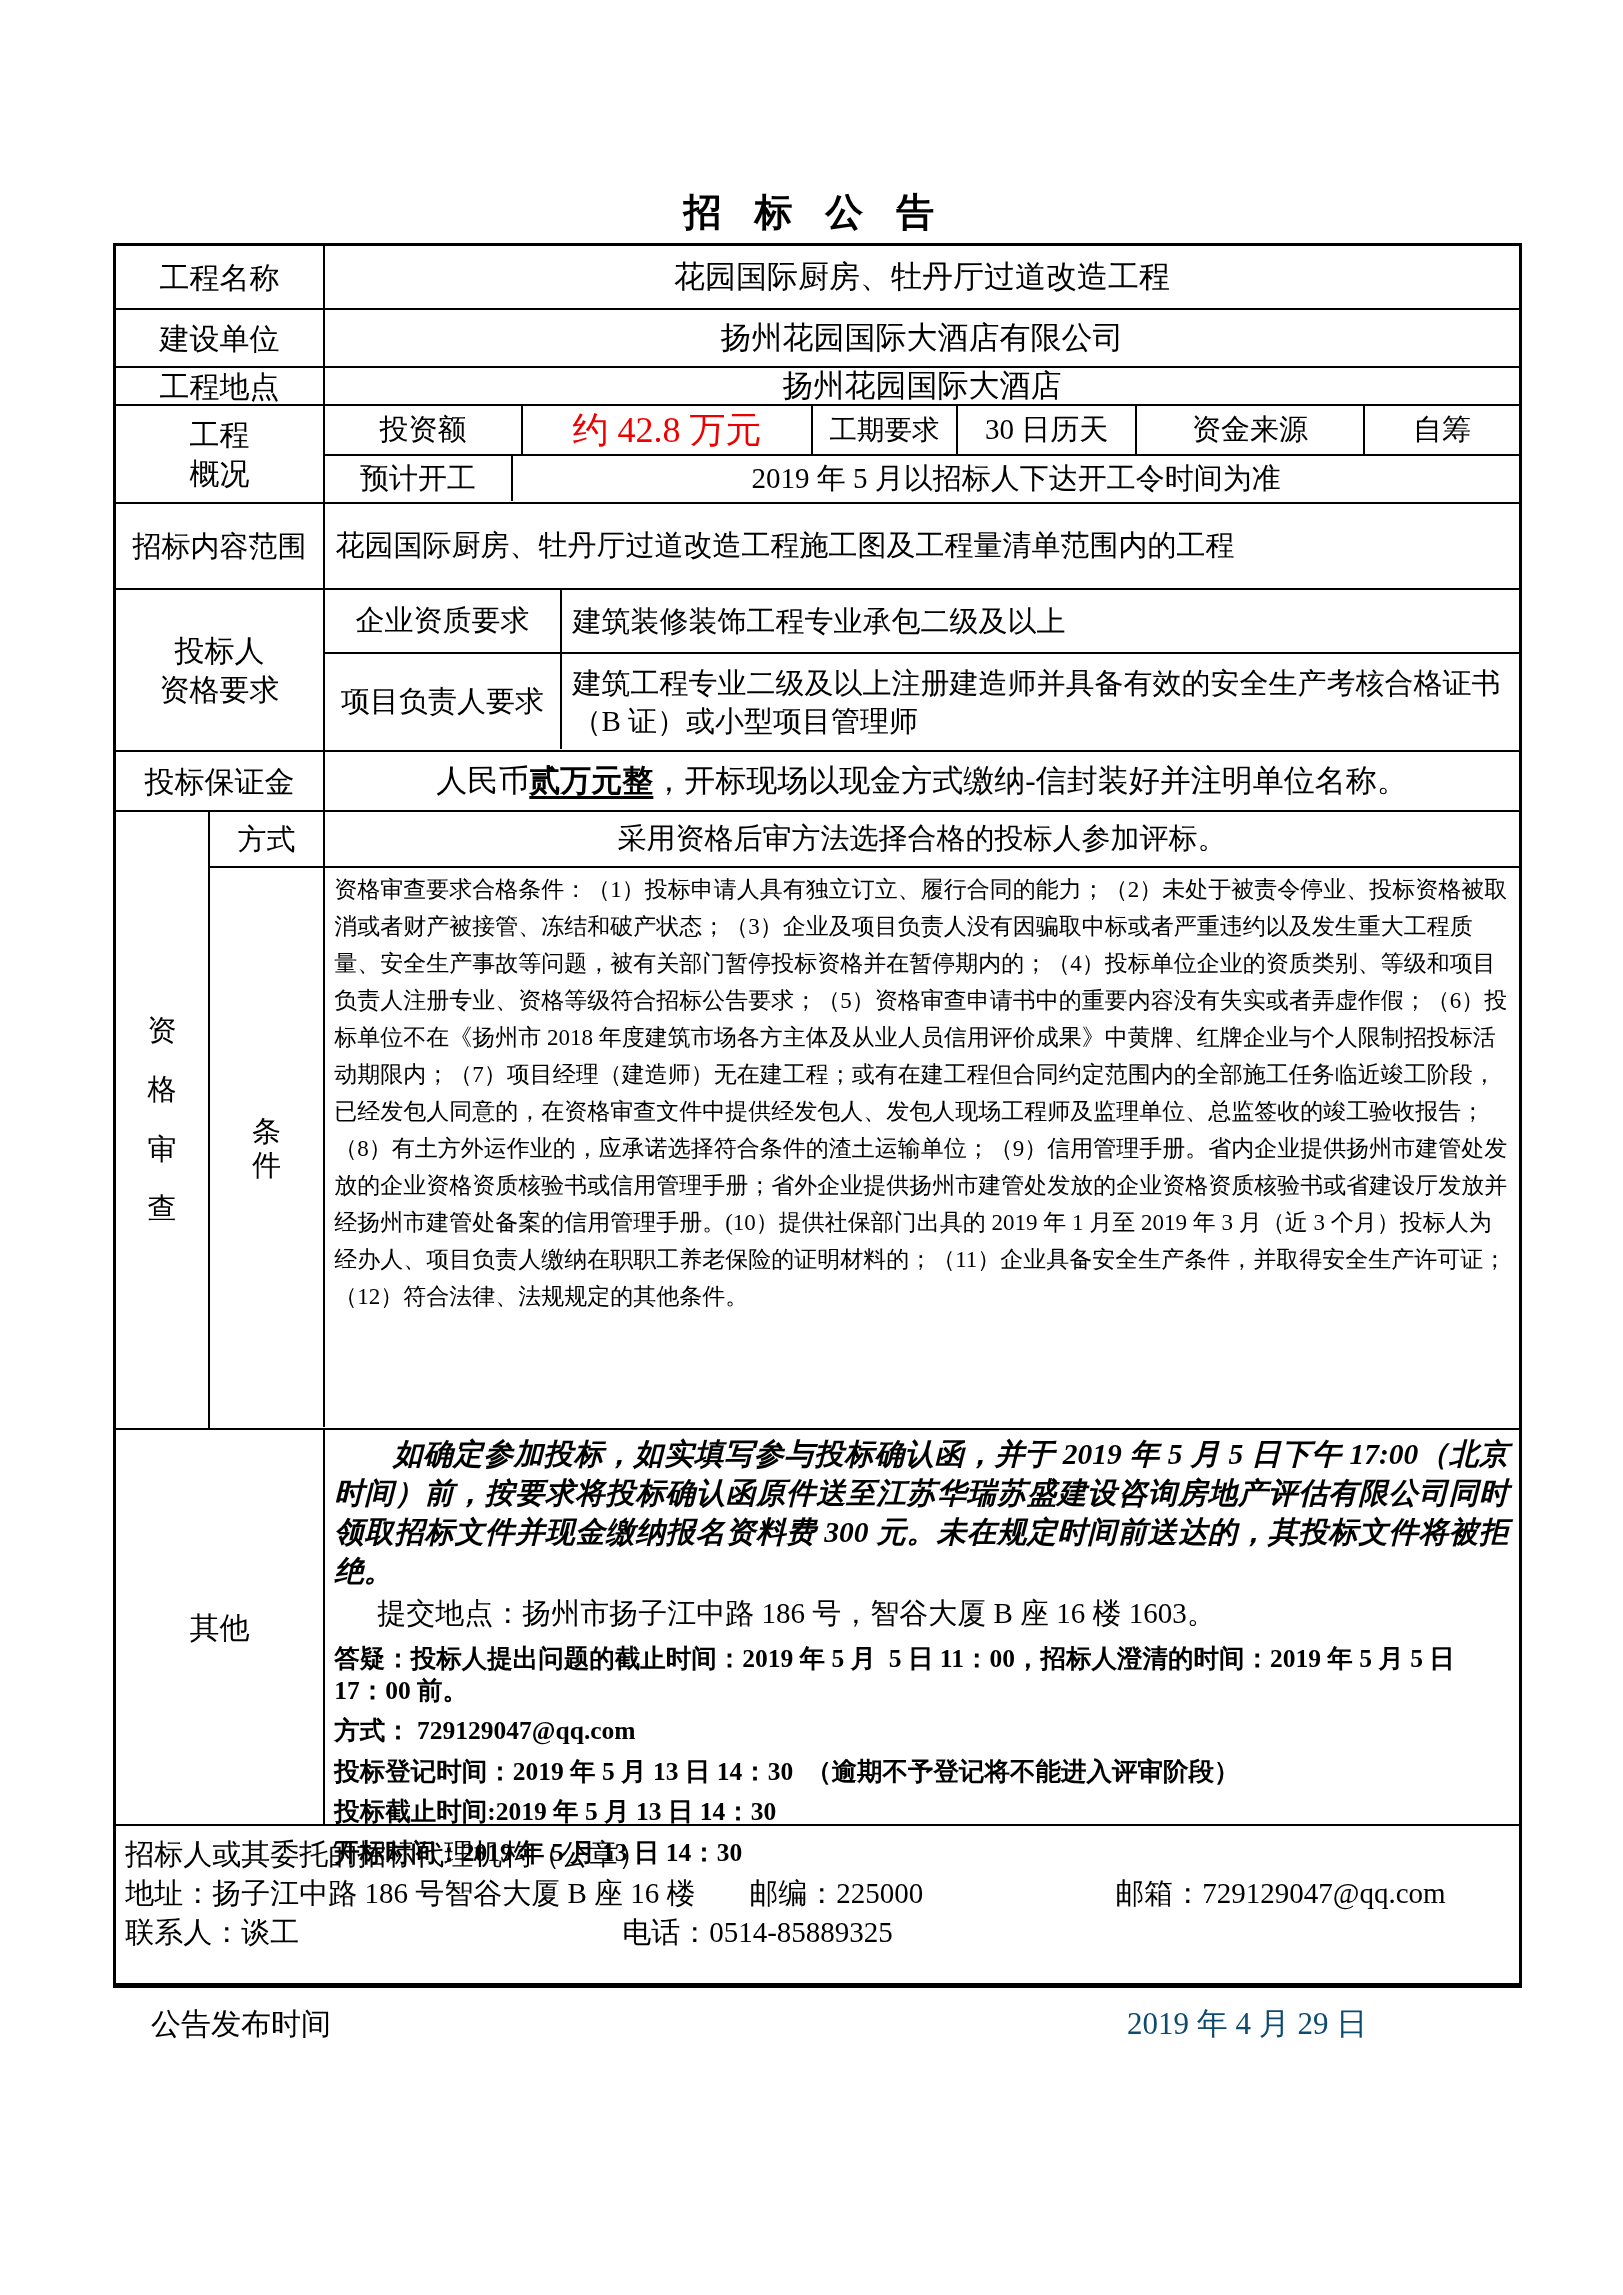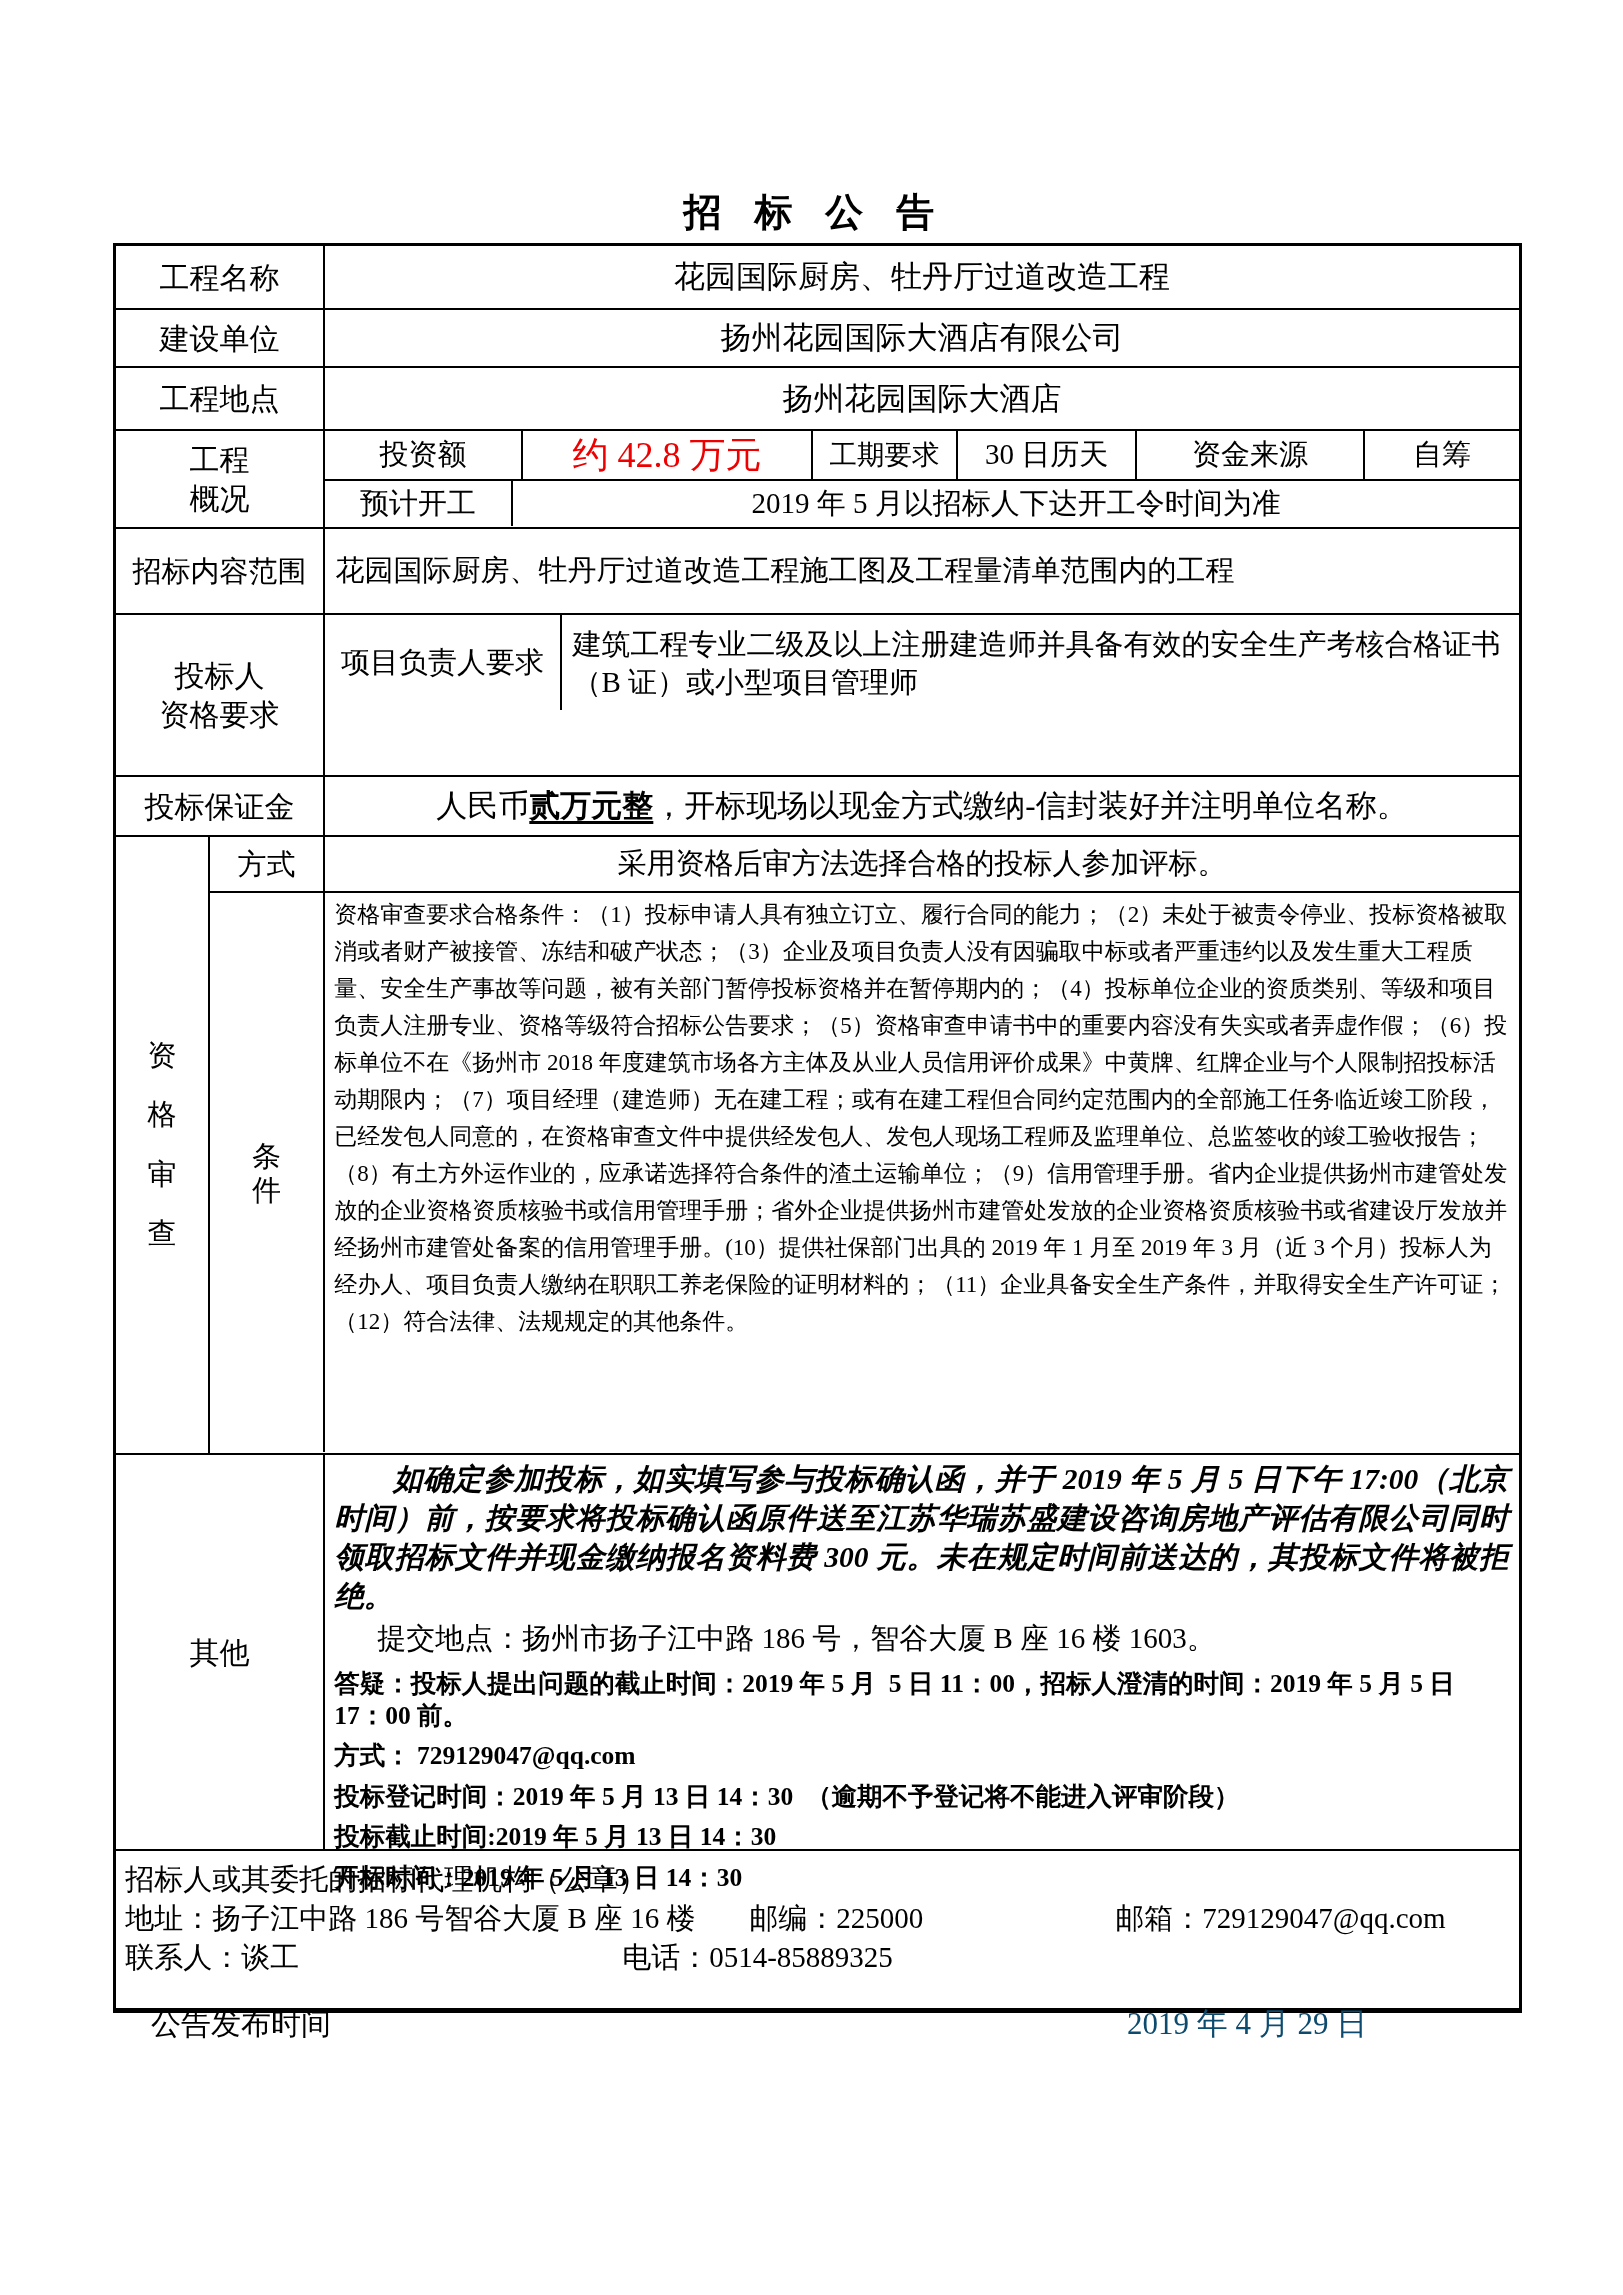--- a/index.html
+++ b/index.html
@@ -27,21 +27,21 @@
   .cell.last { border-right: none; }
   .cell.left { justify-content: flex-start; text-align: left; }
   .label-col { width: 209px; flex: none; font-size: 30px; flex-direction: column; line-height: 39px; }
   .grow { flex: 1; min-width: 0; }
   .gbody { flex: 1; min-width: 0; display: flex; flex-direction: column; }
   .subrow { display: flex; border-bottom: 2.6px solid #000; align-items: stretch; flex: none; }
   .subrow.no-bb { border-bottom: none; }
 
   .r1 { height: 64px; }  .r1 .val { font-size: 31px; }
   .r2 { height: 58px; }  .r2 .val { font-size: 31px; }
-  .r3 { height: 63px; }  .r3 .val { font-size: 31px; }
+  .r3 { height: 38px; }  .r3 .val { font-size: 31px; }
 
   .r4 { height: 98px; }
   .r4 .sub-a { height: 50px; }
   .r4 .sub-b { height: 45px; }
   .c-invl { width: 198px; flex: none; font-size: 29px; }
   .c-invv { width: 290px; flex: none; font-size: 36px; color: #ee0000; }
   .c-durl { width: 145px; flex: none; font-size: 27.5px; }
   .c-durv { width: 179px; flex: none; font-size: 29px; }
   .c-funl { width: 228px; flex: none; font-size: 29px; }
   .c-funv { font-size: 29px; }
@@ -135,20 +135,24 @@
     <div class="cell label-col">招标内容范围</div>
     <div class="cell last grow left val">花园国际厨房、牡丹厅过道改造工程施工图及工程量清单范围内的工程</div>
   </div>
 
   <div class="trow r67">
     <div class="cell label-col">
       <div>投标人</div>
       <div>资格要求</div>
     </div>
     <div class="gbody">
+      <div class="subrow sub-q1">
+        <div class="cell c-quall">企业资质要求</div>
+        <div class="cell last grow left c-qualv">建筑装修装饰工程专业承包二级及以上</div>
+      </div>
       <div class="subrow sub-q2 no-bb">
         <div class="cell c-quall">项目负责人要求</div>
         <div class="cell last grow left c-qualv">
           <div>
             <div>建筑工程专业二级及以上注册建造师并具备有效的安全生产考核合格证书</div>
             <div>（B 证）或小型项目管理师</div>
           </div>
         </div>
       </div>
     </div>

